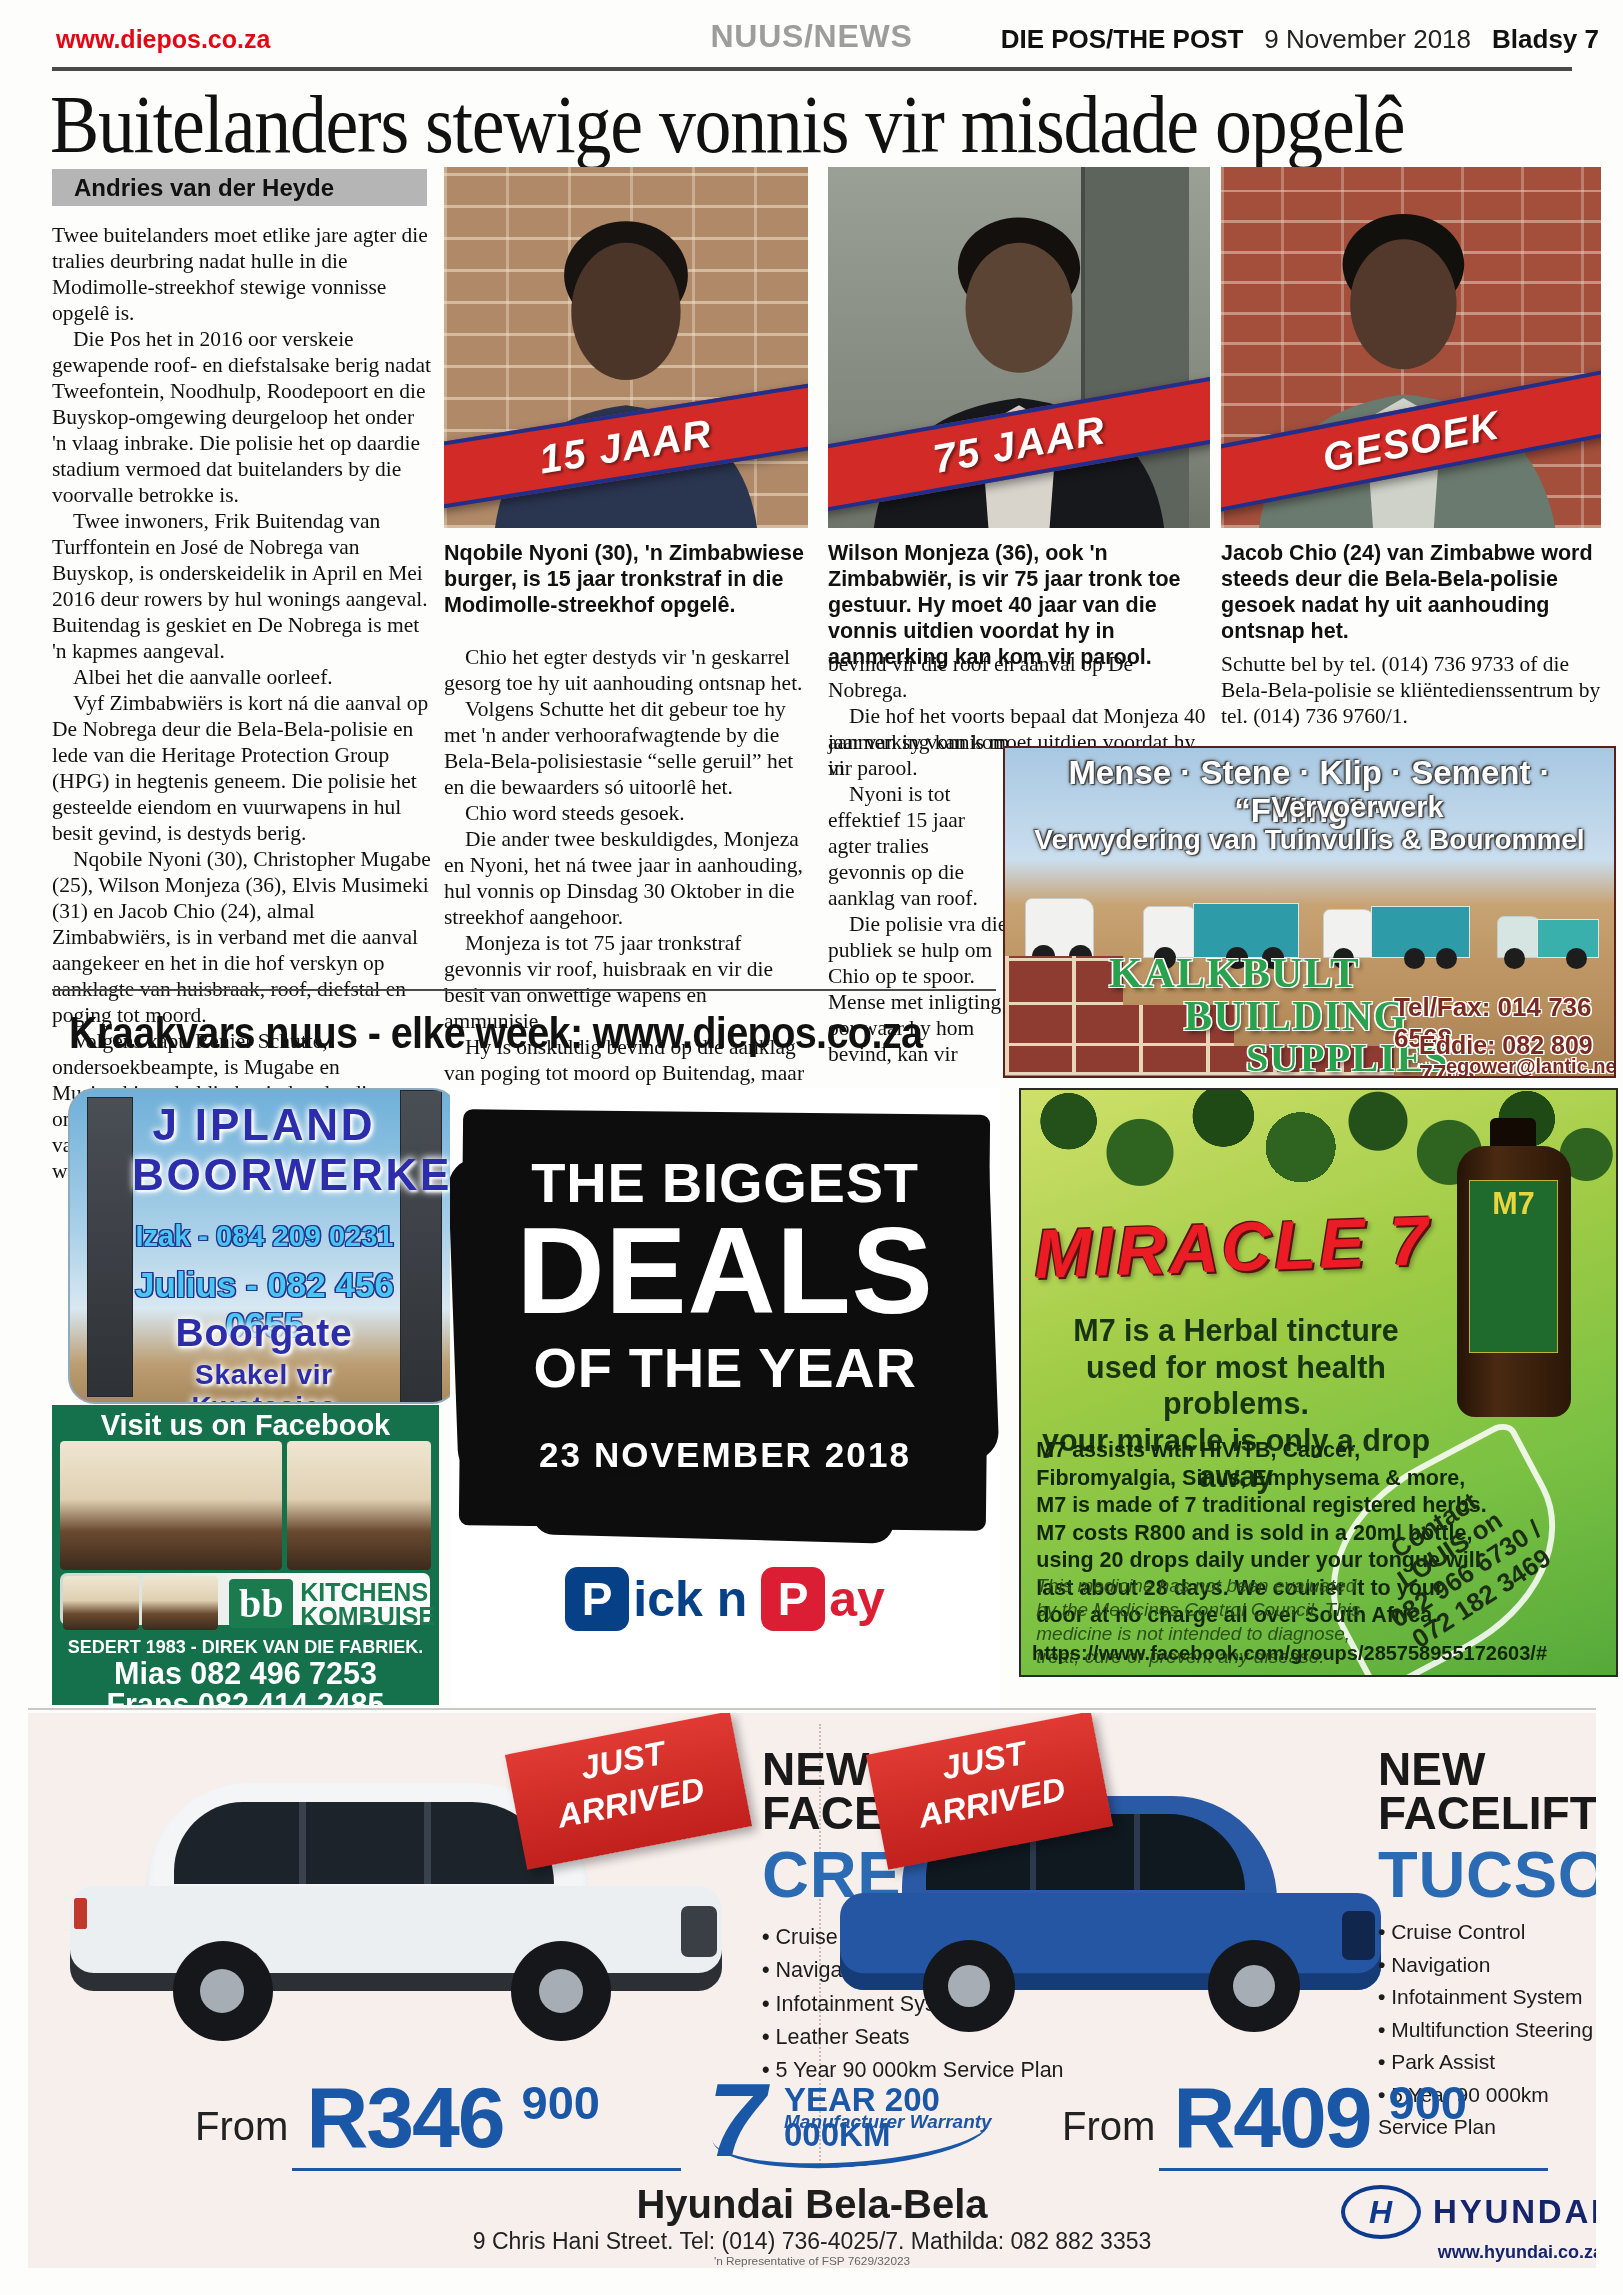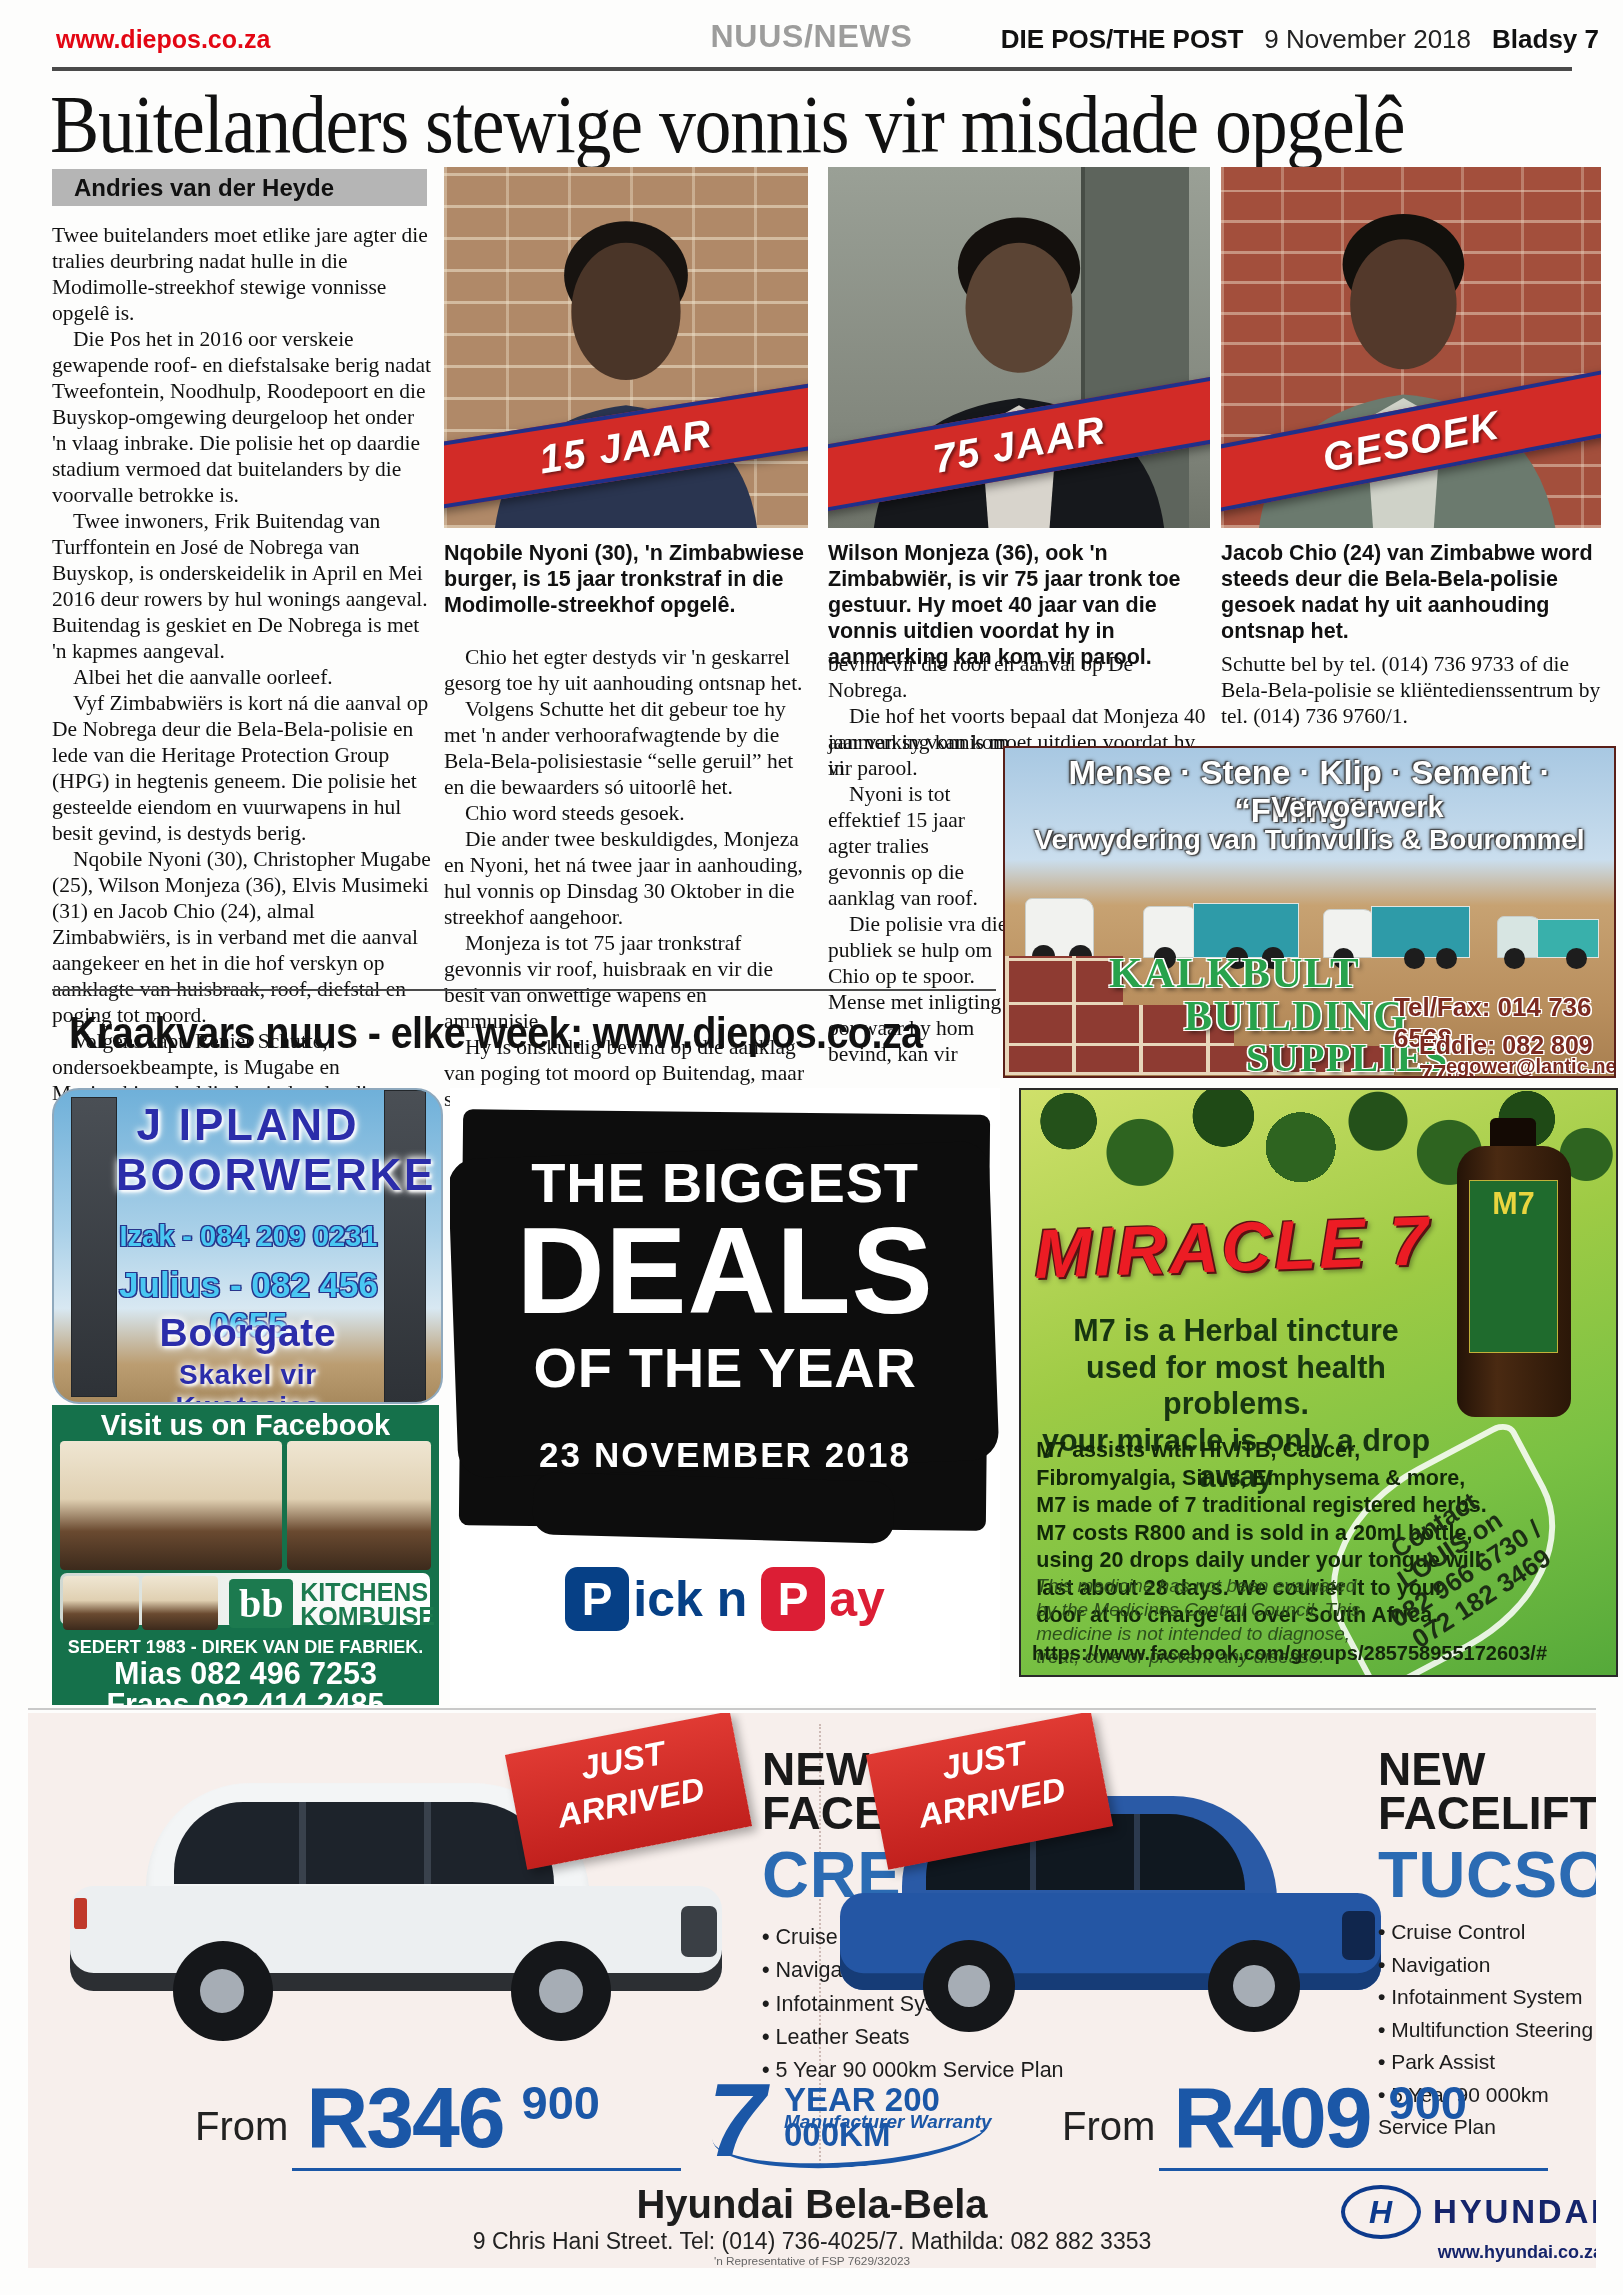--- a/index.html
+++ b/index.html
@@ -211,21 +211,21 @@
 
     <div class="abs kalk-tel" style="left:389px;top:244px;font-size:26px;">Tel/Fax: 014 736 6568</div>
     <div class="abs kalk-tel" style="left:414px;top:283px;font-size:25px;">Eddie: 082 809 7706</div>
     <div class="abs kalk-tel" style="left:441px;top:307px;font-size:20px;">egower@lantic.net</div>
   </div>
 
   <div class="abs rule" style="left:52px;top:989px;width:944px;height:2.1px;"></div>
 
   <div class="abs promo" style="left:69px;top:1008px;"><span class="squeeze">Kraakvars nuus - elke week: www.diepos.co.za</span></div>
 
-  <div class="abs jip" style="left:52px;top:1088px;width:387px;height:312px;border-radius:27px;">
+  <div class="abs jip" style="left:68px;top:1088px;width:387px;height:312px;border-radius:27px;">
     <div class="abs rig" style="left:16.7px;top:7px;width:44px;height:298px;"></div>
     <div class="abs rig" style="right:15.3px;top:0;width:40px;height:312px;"></div>
     <div class="abs jip-title" style="left:62px;top:9.7px;width:264px;font-size:44px;">J IPLAND</div>
     <div class="abs jip-title" style="left:62px;top:60px;width:264px;font-size:44px;">BOORWERKE</div>
     <div class="abs jip-cyan" style="left:42px;top:130px;width:305px;font-size:29px;text-align:center;">Izak - 084 209 0231</div>
     <div class="abs jip-cyan" style="left:42px;top:175px;width:305px;font-size:35px;">Julius - 082 456 0655</div>
     <div class="abs jip-title" style="left:62px;top:221px;width:264px;font-size:39px;letter-spacing:0.7px;">Boorgate</div>
     <div class="abs jip-title" style="left:62px;top:269px;width:264px;font-size:28px;letter-spacing:0.7px;">Skakel vir Kwotasies</div>
   </div>
 

